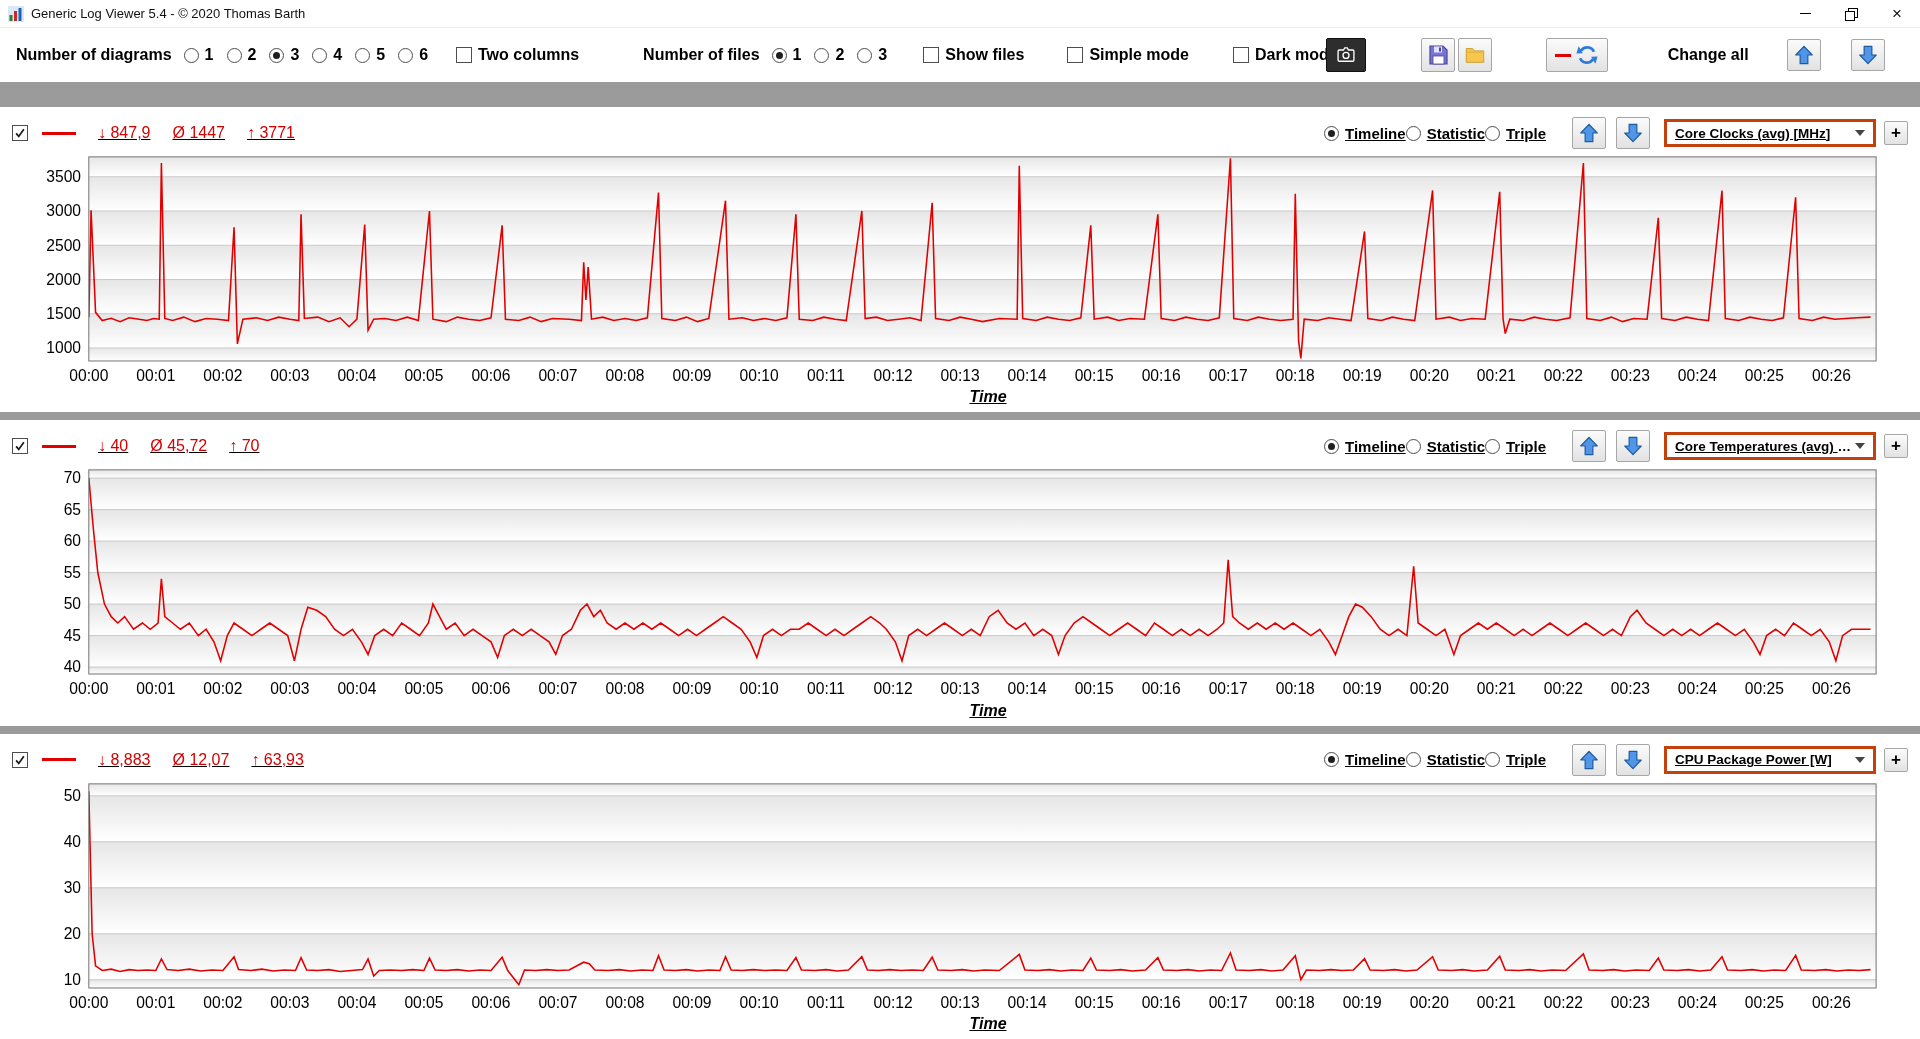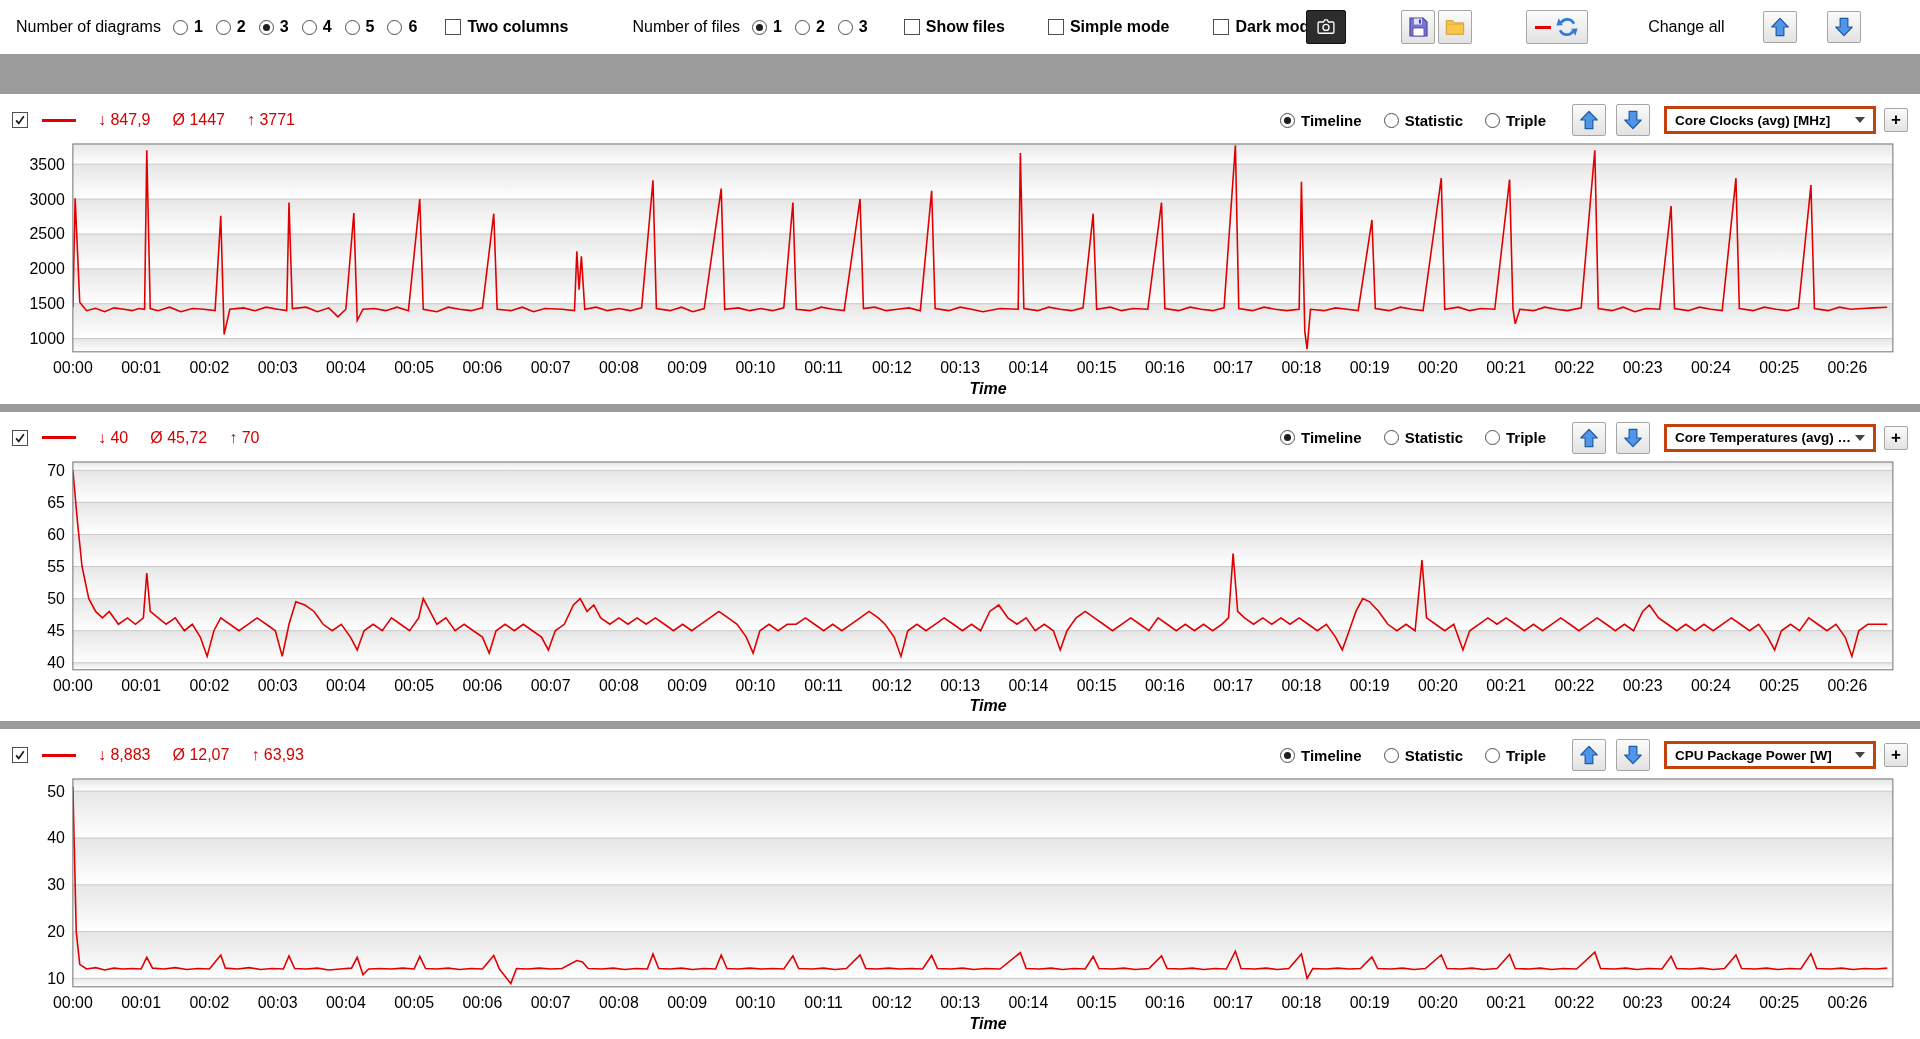--- a/index.html
+++ b/index.html
@@ -15,63 +15,83 @@
   .win-controls { margin-left:auto; display:flex; height:100%; }
   .win-btn { width:46px; height:100%; display:flex; align-items:center; justify-content:center; }
   .glyph-min { width:11px; height:1px; background:#000; display:block; }
   .glyph-restore { width:12px; height:12px; position:relative; display:block; }
   .glyph-restore::before { content:""; position:absolute; top:0; left:3px; width:8px; height:8px; border:1px solid #000; }
   .glyph-restore::after { content:""; position:absolute; top:3px; left:0; width:8px; height:8px; border:1px solid #000; background:#fff; }
   .glyph-close { font-size:17px; line-height:1; }
 
   
   .toolbar { height:54px; background:#ffffff; display:flex; align-items:center; padding:0 10px; white-space:nowrap; }
-  .tb-label { font-weight:normal; font-size:16px; color:#000; }
+  .tb-label { font-weight:bold; font-size:16px; color:#000; }
   .radio-item, .check-item { display:inline-flex; align-items:center; gap:6px; font-weight:bold; font-size:16px; }
   .radio { width:15px; height:15px; border:1px solid #4e4e4e; border-radius:50%; background:#fff; display:inline-block; position:relative; flex:0 0 auto; }
   .radio.selected::after { content:""; position:absolute; inset:3px; background:#1f1f1f; border-radius:50%; }
   .checkbox { width:16px; height:16px; border:1px solid #4e4e4e; background:#fff; display:inline-flex; align-items:center; justify-content:center; flex:0 0 auto; }
   .checkbox svg { width:12px; height:12px; }
   .rgroup { display:inline-flex; gap:13px; }
 
   .btn { display:inline-flex; align-items:center; justify-content:center;
     background:linear-gradient(#fbfbfb,#e2e2e2); border:1px solid #a6a6a6; border-radius:2px; }
   .btn-arrow { width:34px; height:32px; }
   .btn-dark { width:40px; height:34px; background:#2d2d2d; border-color:#111; position:relative; z-index:2; }
   .btn-ico { width:34px; height:34px; }
   .btn-sync { width:62px; height:34px; gap:4px; }
   .red-dash { width:16px; height:3px; background:#e10000; display:inline-block; }
   .plus-btn { width:24px; height:24px; font-size:17px; font-weight:bold; }
 
   
   .content { position:absolute; top:82px; left:0; right:0; bottom:0; background:#9b9b9b;
-    display:flex; flex-direction:column; gap:8px; padding-top:12px; }
+    display:flex; flex-direction:column; gap:8px; padding-top:25px;text-decoration:underline; }
   .chart-section { flex:1 1 0; background:#ffffff; display:flex; flex-direction:column;
     padding:8px 12px 2px 12px; min-height:0; }
   .chart-header { height:36px; display:flex; align-items:center; gap:0; }
   .legend-line { width:34px; height:3px; background:#e10000; margin-left:14px; }
   .stat { color:#d40000; font-size:16px; margin-left:22px; }
-  .view-radios { margin-left:auto; display:inline-flex; gap:22px; }
+  .view-radios { margin-left:auto; display:inline-flex; }
   .view-radios .radio-item { font-size:15px; }
   .hdr-arrows { display:inline-flex; gap:10px; margin-left:26px; }
   .combo { margin-left:14px; width:212px; height:28px; background:#fff; border:3px solid #c2410c;
     display:inline-flex; align-items:center; padding:0 8px; font-size:13.5px; font-weight:bold; }
   .combo .combo-text { flex:1; overflow:hidden; text-overflow:ellipsis; white-space:nowrap; }
   .chev { width:0; height:0; border-left:5px solid transparent; border-right:5px solid transparent; border-top:6px solid #444; }
   .plus-wrap { margin-left:8px; }
   .chart-canvas { flex:1 1 auto; position:relative; min-height:0; }
   .chart-plot { position:absolute; inset:0; width:100%; height:100%; }
   .chart-plot text { font-family:"Liberation Sans","DejaVu Sans",sans-serif; }
   .time-label { height:22px; padding-left:56px; text-align:center; font-style:italic; font-weight:600; font-size:16px; }
 </style>
 </head>
 <body>
 
 <div class="window">
 
+  <div class="titlebar">
+    <svg class="app-icon" viewBox="0 0 16 16">
+      <rect width="16" height="16" fill="#dce8f5"></rect>
+      <rect x="1.5" y="9" width="3" height="6" fill="#2e7d32"></rect>
+      <rect x="6" y="5" width="3" height="10" fill="#c62828"></rect>
+      <rect x="10.5" y="2" width="3" height="13" fill="#1565c0"></rect>
+    </svg>
+    <span>Generic Log Viewer 5.4 - © 2020 Thomas Barth</span>
+    <div class="win-controls">
+      <div class="win-btn">
+          <span class="glyph-min"></span>
+        </div>
+      <div class="win-btn">
+          <span class="glyph-restore"></span>
+        </div>
+      <div class="win-btn">
+          <span class="glyph-close">×</span>
+        </div>
+    </div>
+  </div>
 
   <div class="toolbar">
     <span class="tb-label" style="margin-left:6px">Number of diagrams</span>
     <span class="rgroup" style="margin-left:12px">
       <label class="radio-item">
           <span class="radio"></span>
           <span>1</span>
         </label>
       <label class="radio-item">
           <span class="radio"></span>

